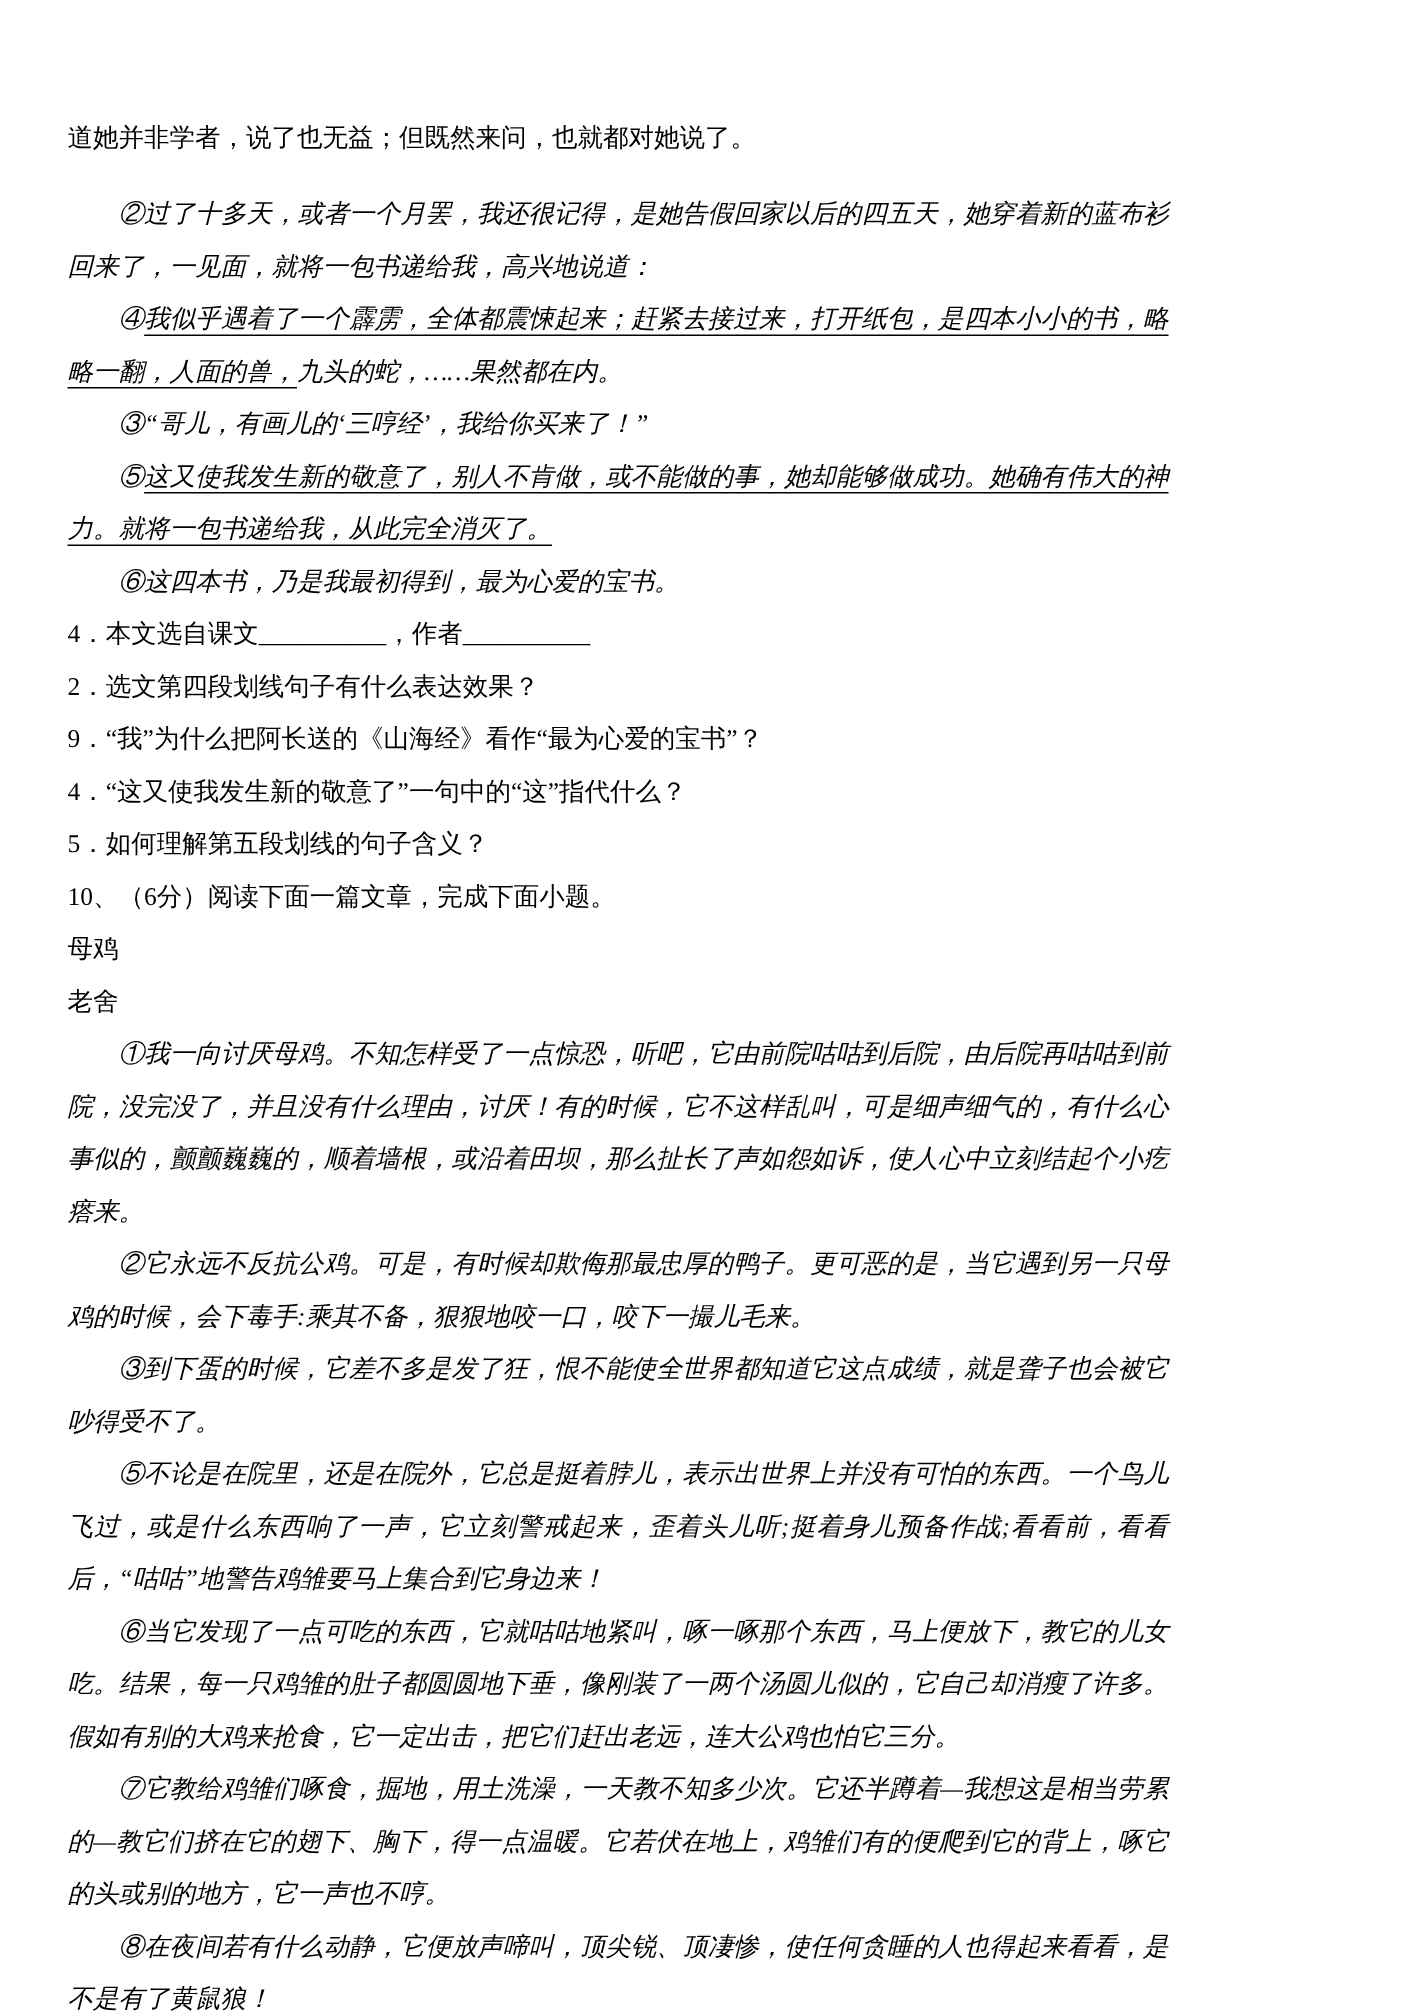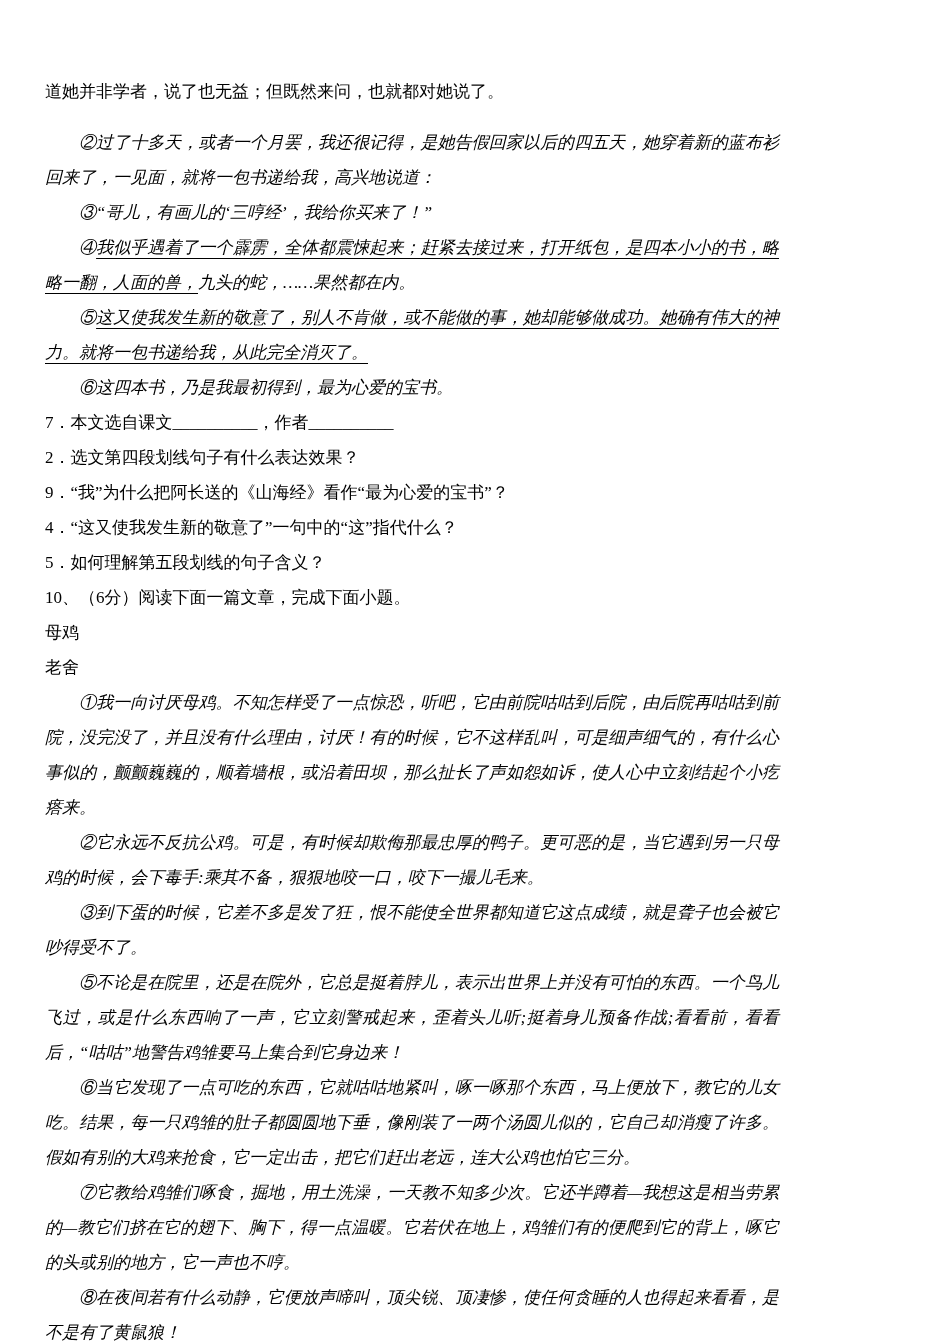--- a/index.html
+++ b/index.html
@@ -33,25 +33,25 @@
     text-decoration-thickness: 1px;
   }
 </style>
 </head>
 <body>
 
 <div class="page">
   <div id="doc-body">
       <p class="para gap-after"><span>道她并非学者，说了也无益；但既然来问，也就都对她说了。</span></p>
       <p class="para indent"><span>②过了十多天，或者一个月罢，我还很记得，是她告假回家以后的四五天，她穿着新的蓝布衫回来了，一见面，就将一包书递给我，高兴地说道：</span></p>
+      <p class="para indent"><span>④</span><span class="u">我似乎遇着了一个霹雳，全体都震悚起来；赶紧去接过来，打开纸包，是四本小小的书，略略一翻，人面的兽，</span><span>九头的蛇，……果然都在内。</span></p>
       <p class="para indent"><span>③“哥儿，有画儿的‘三哼经’，我给你买来了！”</span></p>
-      <p class="para indent"><span>④</span><span class="u">我似乎遇着了一个霹雳，全体都震悚起来；赶紧去接过来，打开纸包，是四本小小的书，略略一翻，人面的兽，</span><span>九头的蛇，……果然都在内。</span></p>
       <p class="para indent"><span>⑤</span><span class="u">这又使我发生新的敬意了，别人不肯做，或不能做的事，她却能够做成功。她确有伟大的神力。就将一包书递给我，从此完全消灭了。</span></p>
       <p class="para indent"><span>⑥这四本书，乃是我最初得到，最为心爱的宝书。</span></p>
-      <p class="para"><span>7．本文选自课文__________，作者__________</span></p>
+      <p class="para"><span>4．本文选自课文__________，作者__________</span></p>
       <p class="para"><span>2．选文第四段划线句子有什么表达效果？</span></p>
       <p class="para"><span>9．“我”为什么把阿长送的《山海经》看作“最为心爱的宝书”？</span></p>
       <p class="para"><span>4．“这又使我发生新的敬意了”一句中的“这”指代什么？</span></p>
       <p class="para"><span>5．如何理解第五段划线的句子含义？</span></p>
       <p class="para"><span>10、（6分）阅读下面一篇文章，完成下面小题。</span></p>
       <p class="para"><span>母鸡</span></p>
       <p class="para"><span>老舍</span></p>
       <p class="para indent"><span>①我一向讨厌母鸡。不知怎样受了一点惊恐，听吧，它由前院咕咕到后院，由后院再咕咕到前院，没完没了，并且没有什么理由，讨厌！有的时候，它不这样乱叫，可是细声细气的，有什么心事似的，颤颤巍巍的，顺着墙根，或沿着田坝，那么扯长了声如怨如诉，使人心中立刻结起个小疙瘩来。</span></p>
       <p class="para indent"><span>②它永远不反抗公鸡。可是，有时候却欺侮那最忠厚的鸭子。更可恶的是，当它遇到另一只母鸡的时候，会下毒手:乘其不备，狠狠地咬一口，咬下一撮儿毛来。</span></p>
       <p class="para indent"><span>③到下蛋的时候，它差不多是发了狂，恨不能使全世界都知道它这点成绩，就是聋子也会被它吵得受不了。</span></p>

